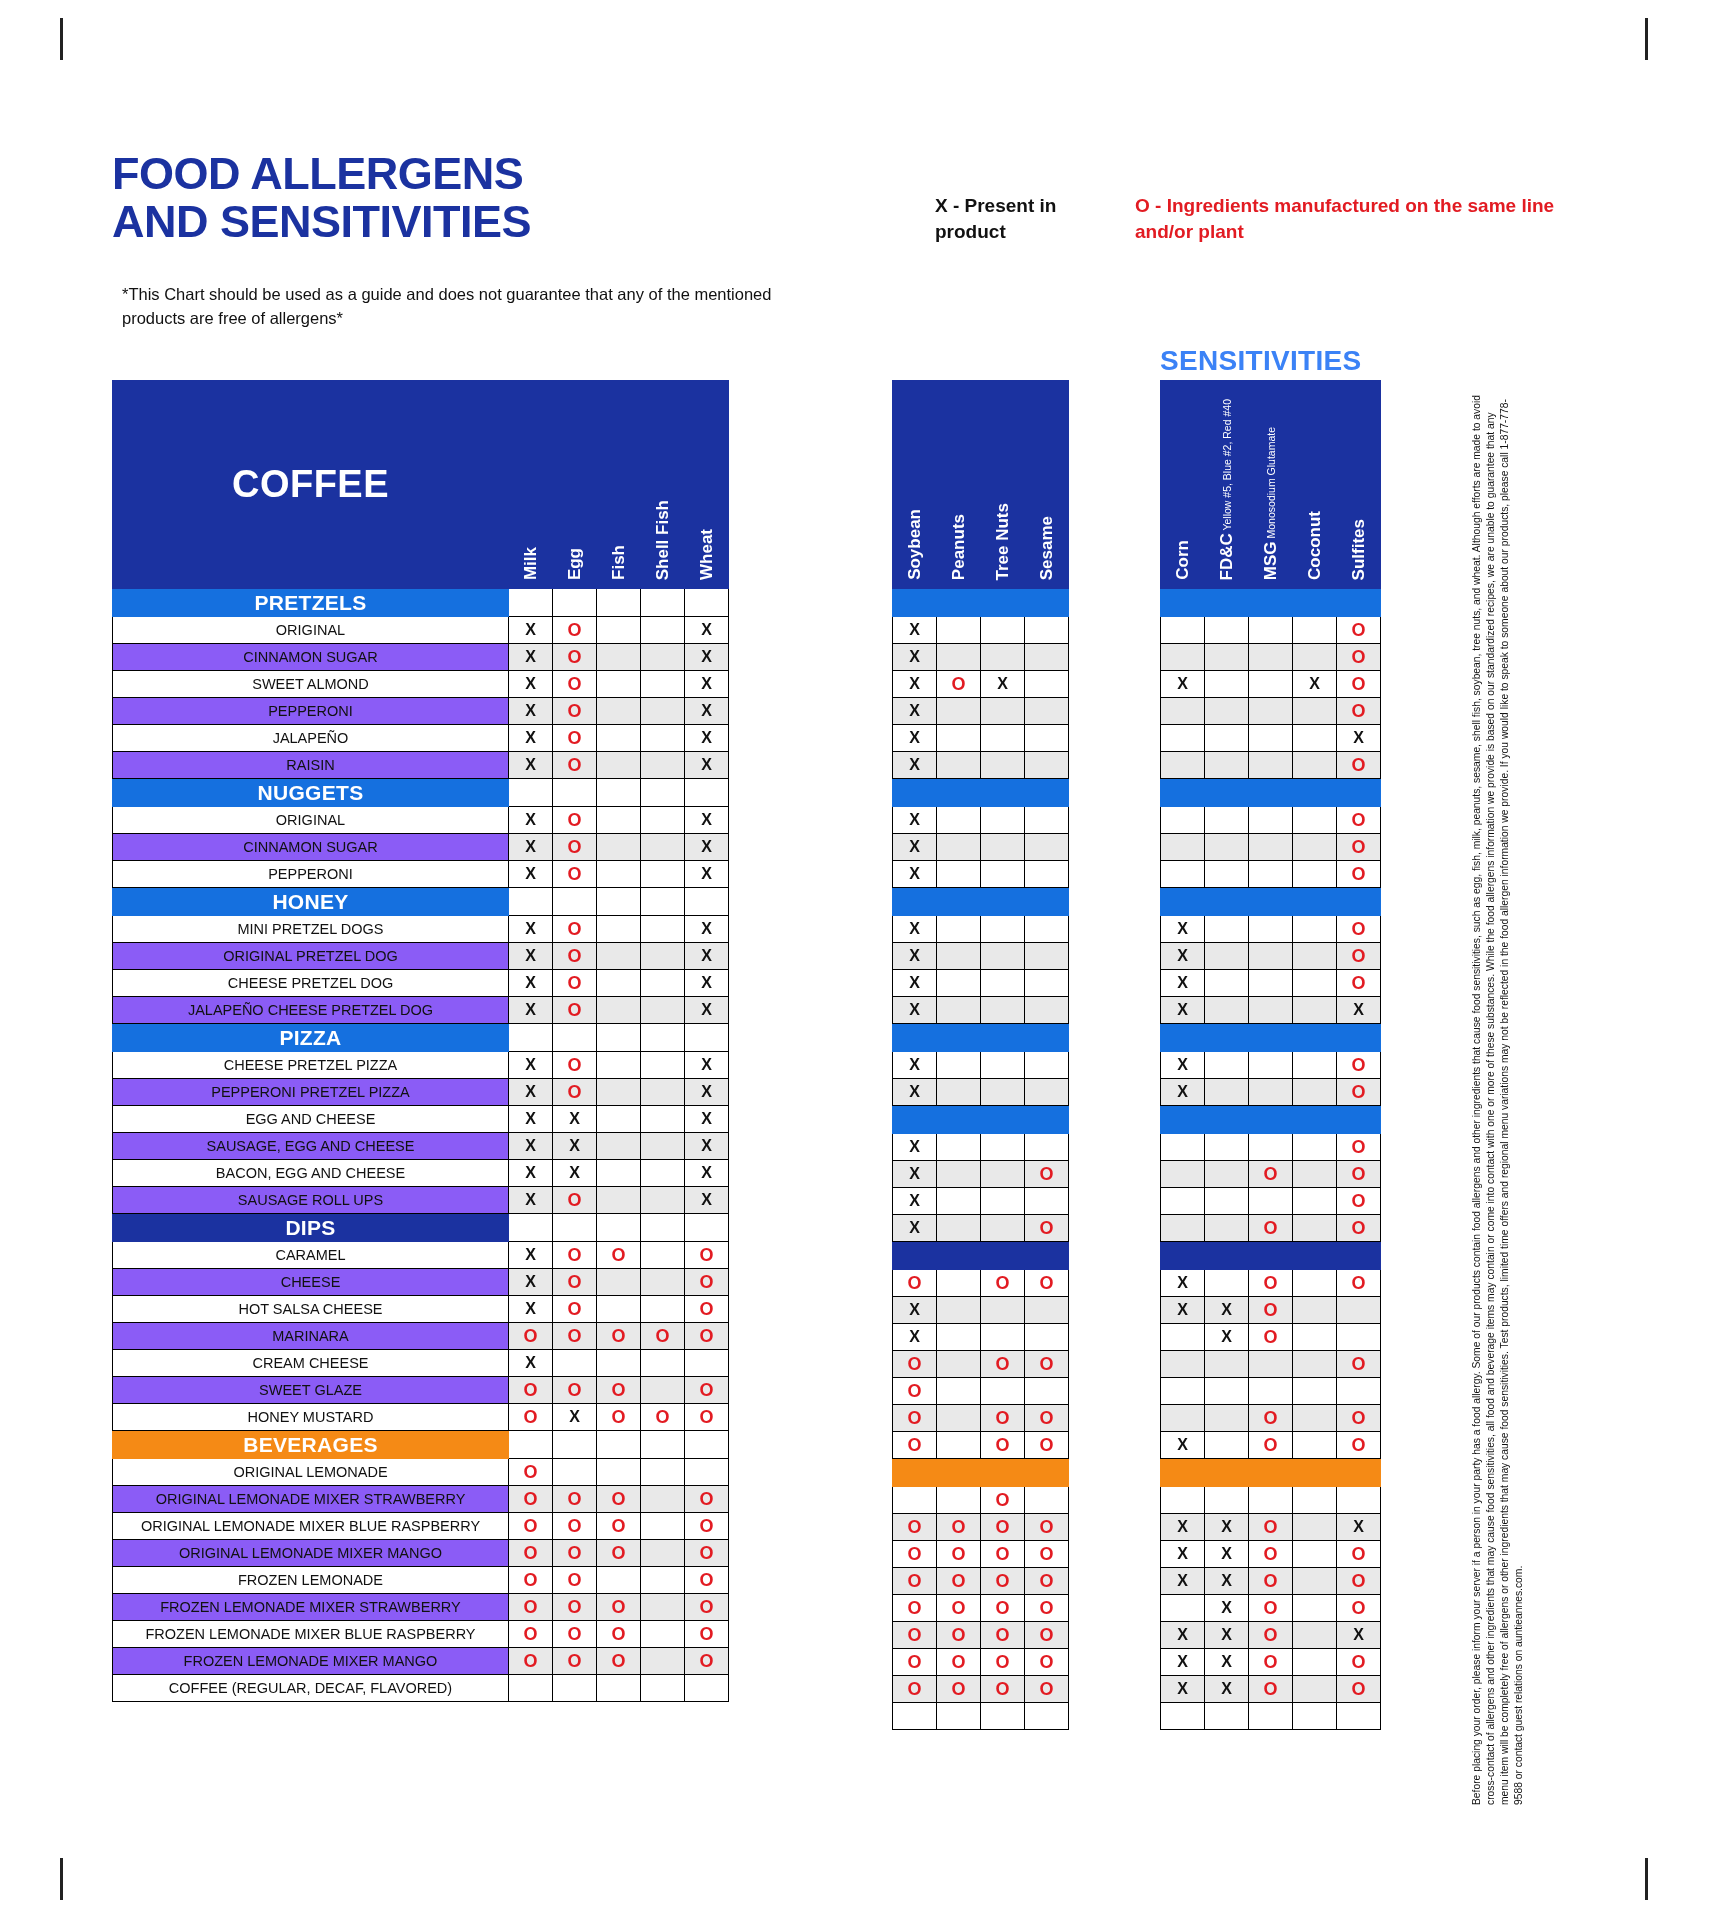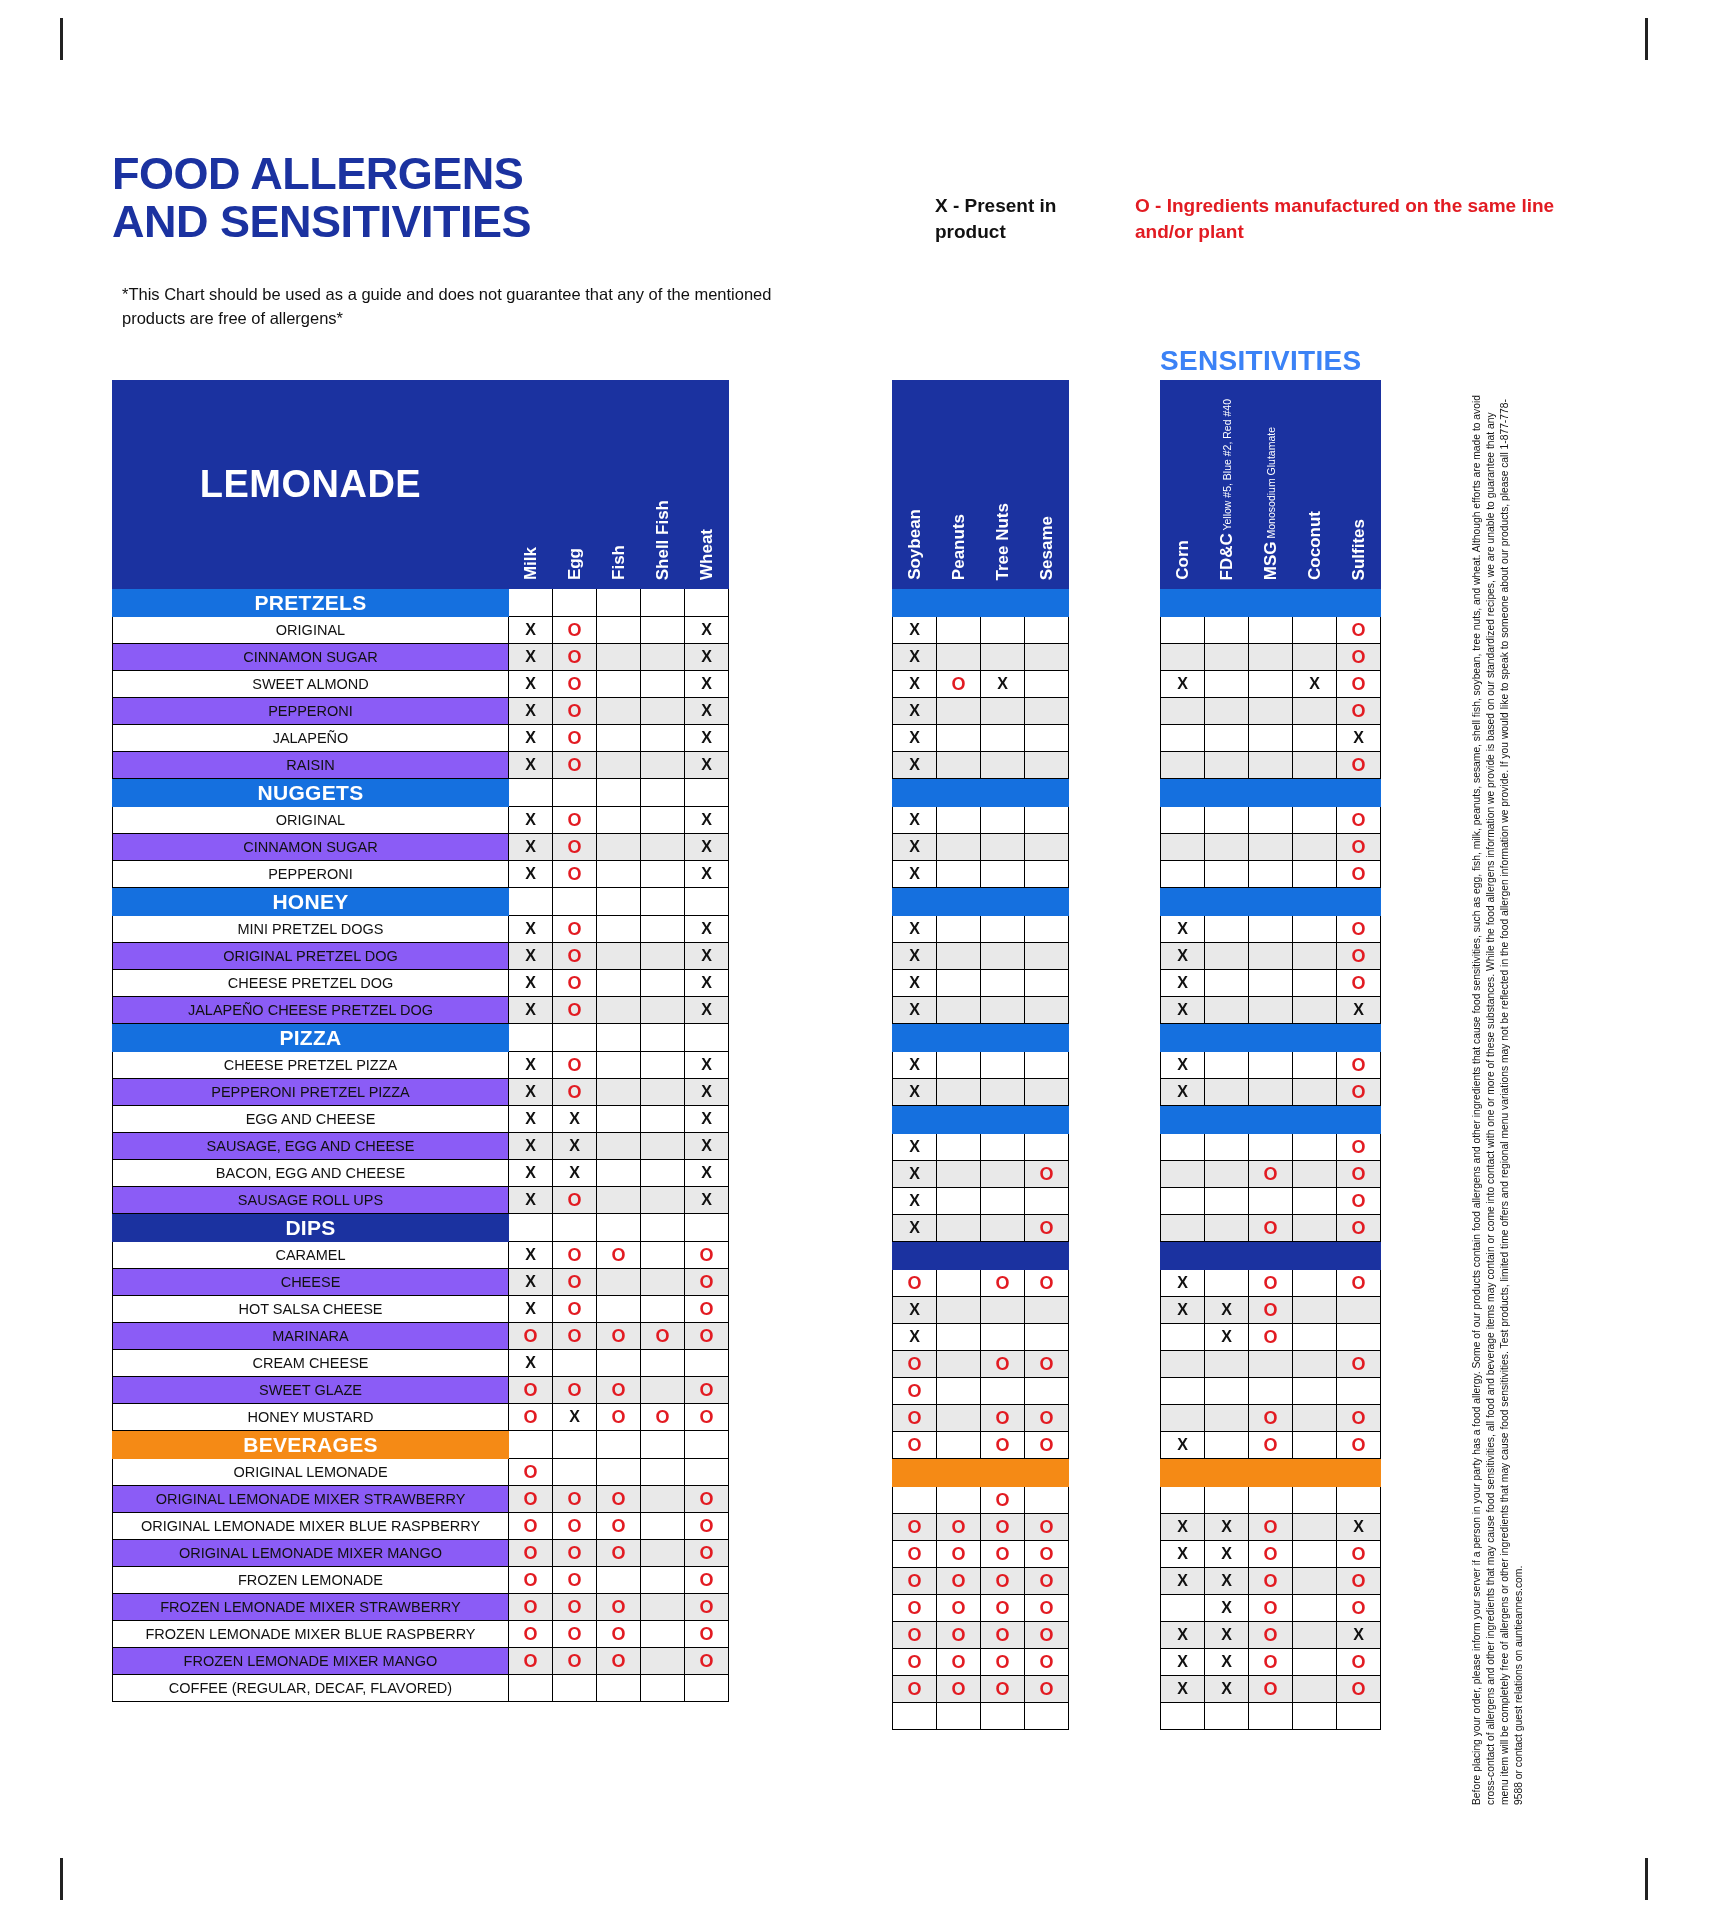--- a/index.html
+++ b/index.html
@@ -111,21 +111,21 @@
   </div>
 
   <div class="subtitle">*This Chart should be used as a guide and does not guarantee that any of the mentioned products are free of allergens*</div>
   <div class="legend-x">X - Present in product</div>
   <div class="legend-o">O - Ingredients manufactured on the same line and/or plant</div>
   <div class="sens-title">SENSITIVITIES</div>
 
   <table class="tbl" id="tbl-main">
       <tbody id="body-main">
         <tr>
-          <td class="product-hdr" style="width: 395px;">LEMONADE</td>
+          <td class="product-hdr" style="width: 395px;">COFFEE</td>
           <td class="hdr-cell" style="width: 43px;">
             <div class="hdr-vert">Milk</div>
           </td>
           <td class="hdr-cell" style="width: 43px;">
             <div class="hdr-vert">Egg</div>
           </td>
           <td class="hdr-cell" style="width: 43px;">
             <div class="hdr-vert">Fish</div>
           </td>
           <td class="hdr-cell" style="width: 43px;">

